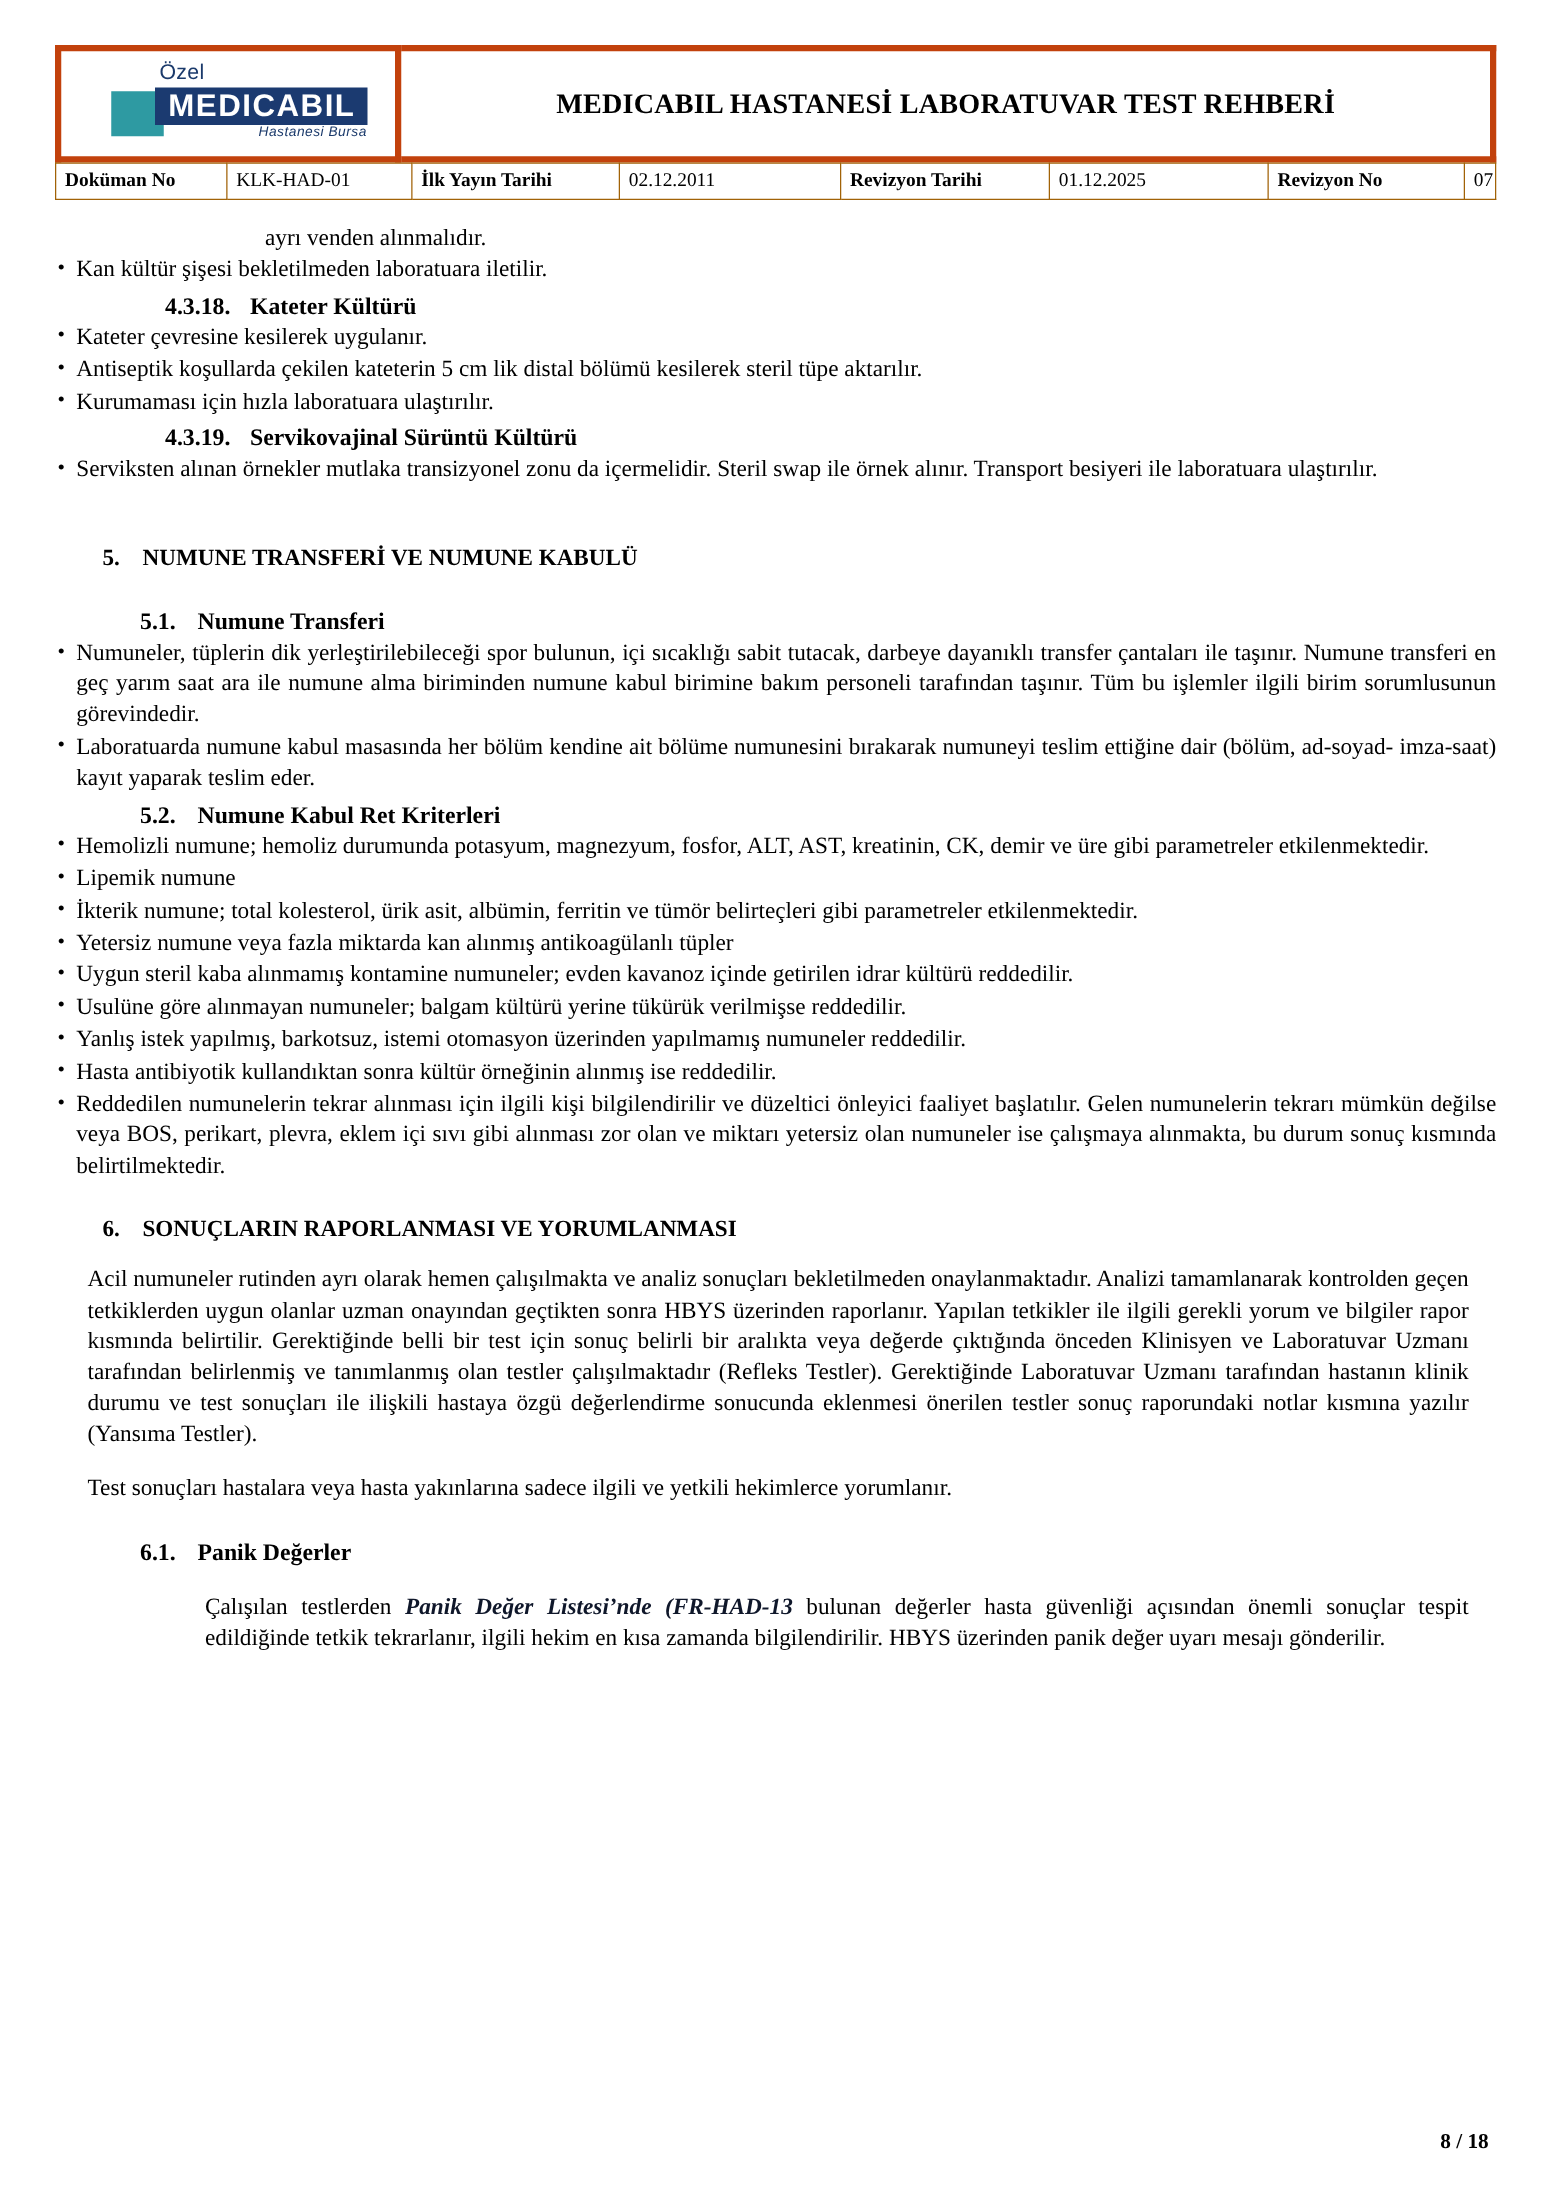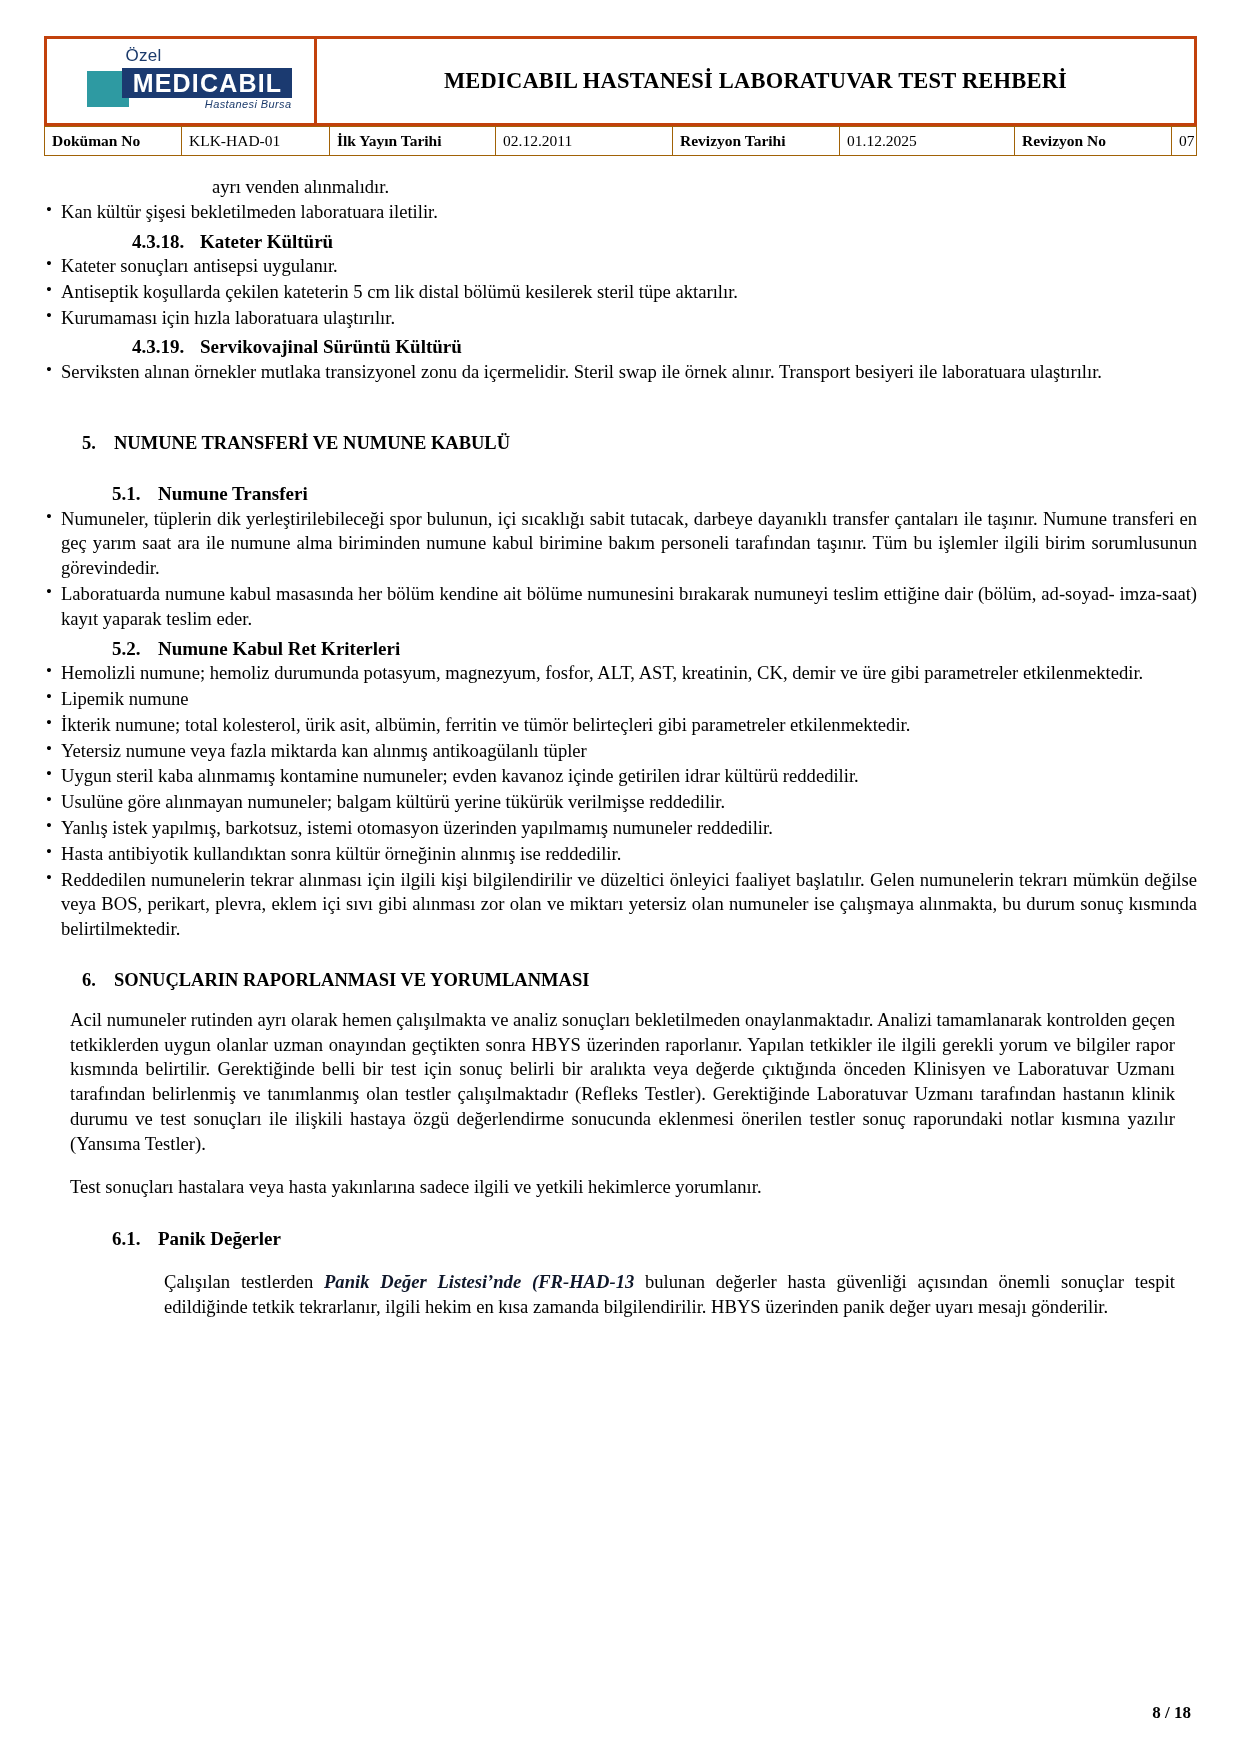--- a/index.html
+++ b/index.html
@@ -23,21 +23,21 @@
   }
 
   
   .hdr-table {
     width: 1153px;
     margin: 0 auto;
     border-collapse: collapse;
     table-layout: fixed;
   }
   .hdr-table td {
-    border: 3px solid #c2410c;
+    border: 5px solid #c2410c;
     padding: 0;
     vertical-align: middle;
     margin-top: 28px;
   }
   .logo-cell {
     width: 255px;
     height: 78px;
     padding: 4px 6px 2px 6px !important;
     text-align: center;
   }
@@ -248,21 +248,21 @@
 
     <ul class="blist ind-160">
       <li>Kan kültür şişesi bekletilmeden laboratuara iletilir.</li>
     </ul>
 
     <div class="h-num lvl3">
       <span class="n">4.3.18.</span>
       <span class="t">Kateter Kültürü</span>
     </div>
     <ul class="blist ind-152">
-      <li>Kateter sonuçları antisepsi uygulanır.</li>
+      <li>Kateter çevresine kesilerek uygulanır.</li>
       <li>Antiseptik koşullarda çekilen kateterin 5 cm lik distal bölümü kesilerek steril tüpe aktarılır.</li>
       <li>Kurumaması için hızla laboratuara ulaştırılır.</li>
     </ul>
 
     <div class="h-num lvl3">
       <span class="n">4.3.19.</span>
       <span class="t">Servikovajinal Sürüntü Kültürü</span>
     </div>
     <ul class="blist ind-152">
       <li class="just">Serviksten alınan örnekler mutlaka transizyonel zonu da içermelidir. Steril swap ile örnek alınır. Transport besiyeri ile laboratuara ulaştırılır.</li>

